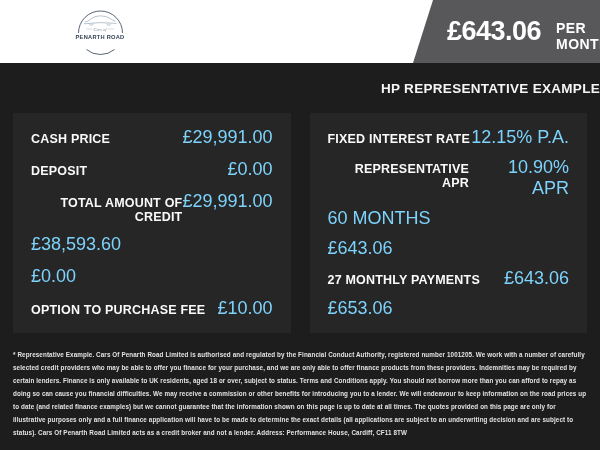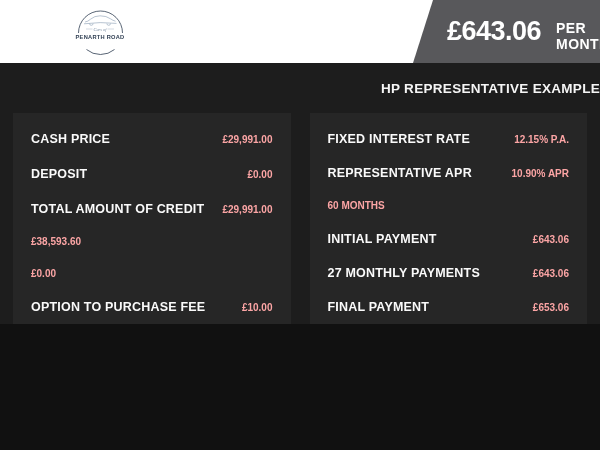--- a/index.html
+++ b/index.html
@@ -1,20 +1,20 @@
 <!DOCTYPE html>
 <html><head>
 <meta charset="utf-8">
 <style>
   * { margin: 0; padding: 0; box-sizing: border-box; }
   html, body { background: #111; }
   .page {
     position: relative;
     width: 600px;
-    height: 324px;
+    height: 450px;
     background: #1d1d1d;
     font-family: "Liberation Sans", sans-serif;
     overflow: hidden;
   }
   
   .header {
     position: relative;
     width: 100%;
     height: 63px;
     background: #ffffff;
@@ -80,23 +80,23 @@
     justify-content: space-between;
     align-items: baseline;
   }
   .row .label {
     color: #fafafa;
     font-size: 12.5px;
     font-weight: bold;
     letter-spacing: 0.2px;
   }
   .row .value {
-    color: #fca5a5;
-    font-size: 10px;
-    font-weight: bold;
+    color: #7dd3fc;
+    font-size: 18px;
+    font-weight: normal;
   }
   .disclaimer {
     margin: 15px 13px 0 13px;
     width: 576px;
     color: #e3e3e3;
     font-size: 6.3px;
     font-weight: bold;
     line-height: 13px;
     letter-spacing: 0.1px;
   }
@@ -169,29 +169,27 @@
           <span class="value">12.15% P.A.</span>
         </div>
         <div class="row">
           <span class="label">REPRESENTATIVE APR</span>
           <span class="value">10.90% APR</span>
         </div>
         <div class="row">
           <span class="value">60 MONTHS</span>
         </div>
         <div class="row">
-          <span class="label">INITIAL PAYMENT</span>
           <span class="value">£643.06</span>
         </div>
         <div class="row">
           <span class="label">27 MONTHLY PAYMENTS</span>
           <span class="value">£643.06</span>
         </div>
         <div class="row">
-          <span class="label">FINAL PAYMENT</span>
           <span class="value">£653.06</span>
         </div>
       </div>
 
     </section>
 
     <p class="disclaimer">* Representative Example. Cars Of Penarth Road Limited is authorised and regulated by the Financial Conduct Authority, registered number 1001205. We work with a number of carefully selected credit providers who may be able to offer you finance for your purchase, and we are only able to offer finance products from these providers. Indemnities may be required by certain lenders. Finance is only available to UK residents, aged 18 or over, subject to status. Terms and Conditions apply. You should not borrow more than you can afford to repay as doing so can cause you financial difficulties. We may receive a commission or other benefits for introducing you to a lender. We will endeavour to keep information on the road prices up to date (and related finance examples) but we cannot guarantee that the information shown on this page is up to date at all times. The quotes provided on this page are only for illustrative purposes only and a full finance application will have to be made to determine the exact details (all applications are subject to an underwriting decision and are subject to status). Cars Of Penarth Road Limited acts as a credit broker and not a lender. Address: Performance House, Cardiff, CF11 8TW</p>
   </main>
 
 </div>

